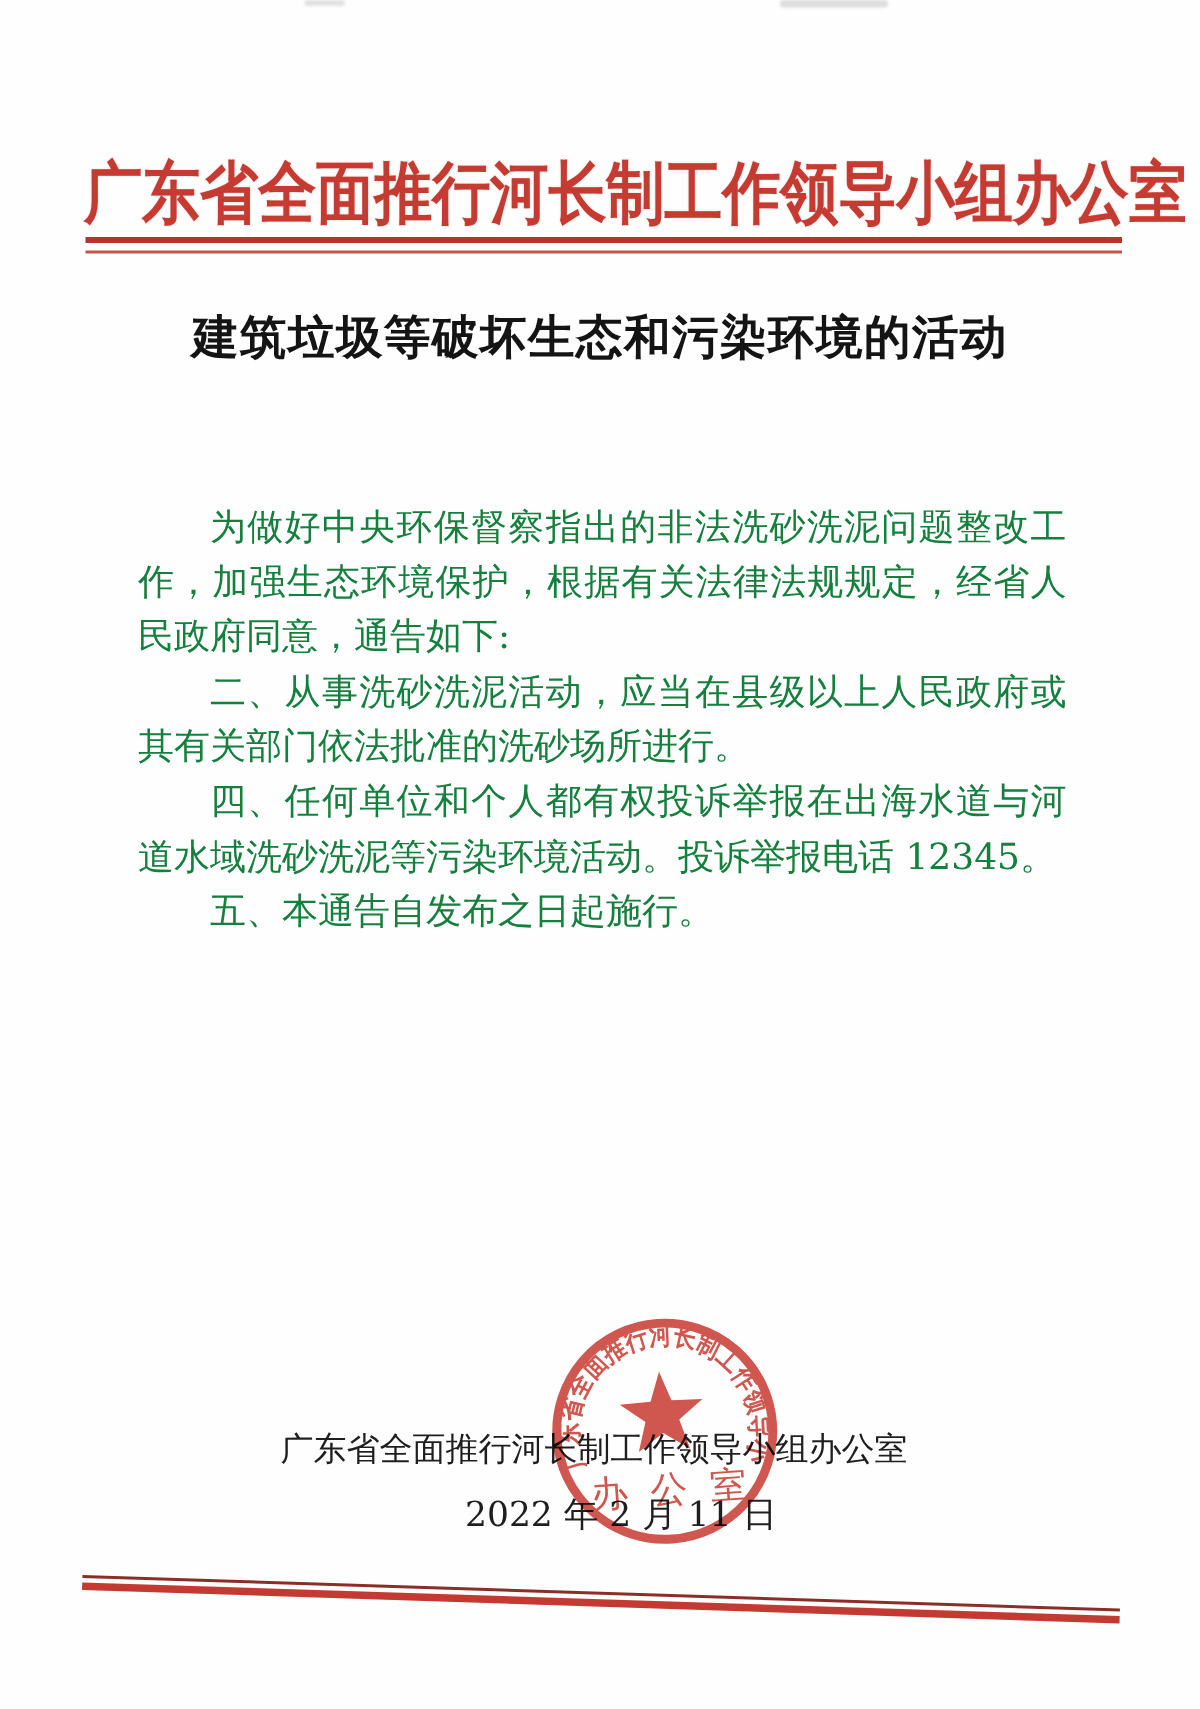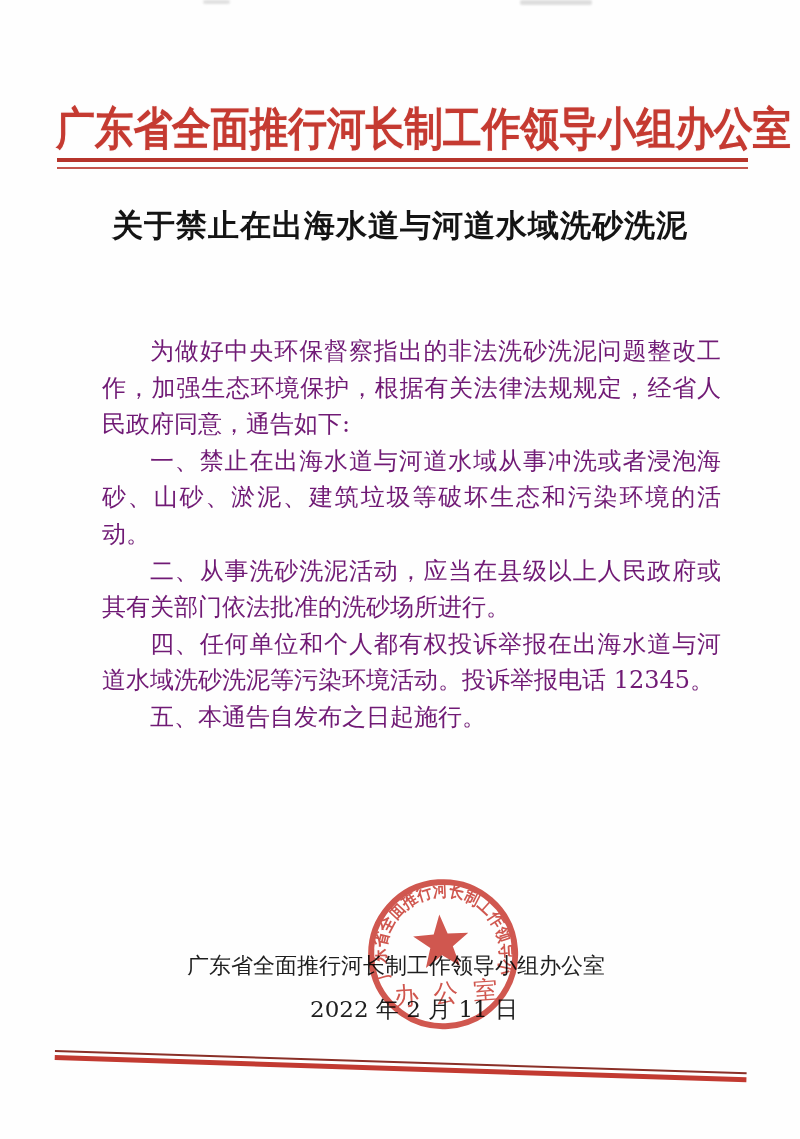--- a/index.html
+++ b/index.html
@@ -31,22 +31,22 @@
   .doc-title {
     position:absolute; top:202px; left:0; width:800px;
     text-align:center; font-weight:bold; font-size:31px; line-height:46px;
     color:#141414; letter-spacing:1px;
     font-family:"DejaVu Serif", serif;
   }
   .doc-title span { display:block; }
 
   
   .body-text {
-    position:absolute; top:333px; left:102px; width:619px;
-    font-size:24px; line-height:36.6px; color:#701a75;
+    position:absolute; top:333px; left:92px; width:619px;
+    font-size:24px; line-height:36.6px; color:#15803d;
     text-align:justify; text-justify:inter-ideograph;
   }
   .body-text p { margin:0; text-indent:2em; }
 
   
   .signature {
     position:absolute; top:951px; left:0; width:800px;
     text-align:center; font-size:22px; color:#1e1e1e;
     transform:translateX(-4px); white-space:nowrap;
   }
@@ -78,26 +78,25 @@
 
   <div class="artifact a1"></div>
   <div class="artifact a2"></div>
 
   <div class="letterhead">广东省全面推行河长制工作领导小组办公室</div>
 
   <div class="rule thick"></div>
   <div class="rule thin"></div>
 
   <div class="doc-title">
-    <span>关于禁止在出海水道与河道水域洗砂洗泥</span>
+    <span>建筑垃圾等破坏生态和污染环境的活动</span>
   </div>
 
   <div class="body-text">
     <p>为做好中央环保督察指出的非法洗砂洗泥问题整改工作，加强生态环境保护，根据有关法律法规规定，经省人民政府同意，通告如下:</p>
-    <p>一、禁止在出海水道与河道水域从事冲洗或者浸泡海砂、山砂、淤泥、建筑垃圾等破坏生态和污染环境的活动。</p>
     <p>二、从事洗砂洗泥活动，应当在县级以上人民政府或其有关部门依法批准的洗砂场所进行。</p>
     <p>四、任何单位和个人都有权投诉举报在出海水道与河道水域洗砂洗泥等污染环境活动。投诉举报电话 12345。</p>
     <p>五、本通告自发布之日起施行。</p>
   </div>
 
   <div class="signature">广东省全面推行河长制工作领导小组办公室</div>
 
   <div class="date">2022 年 2 月 11 日</div>
 
   <svg class="seal" viewBox="0 0 150 160" xmlns="http://www.w3.org/2000/svg">

